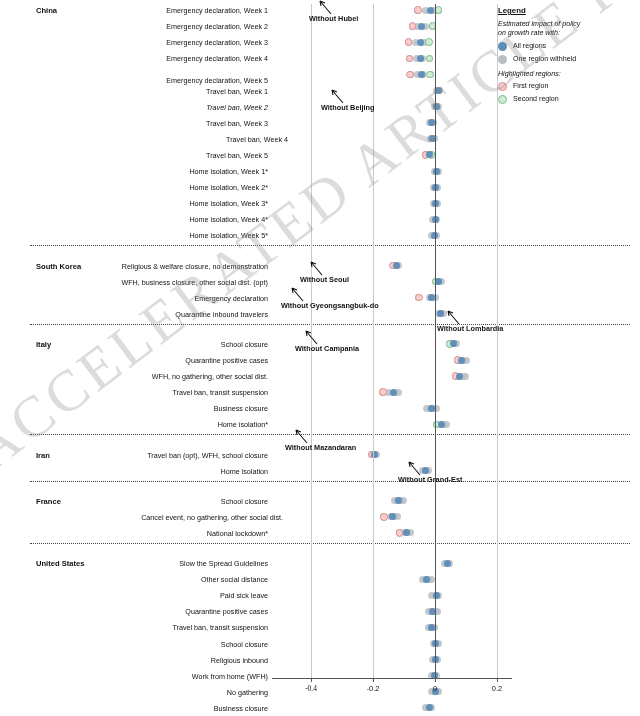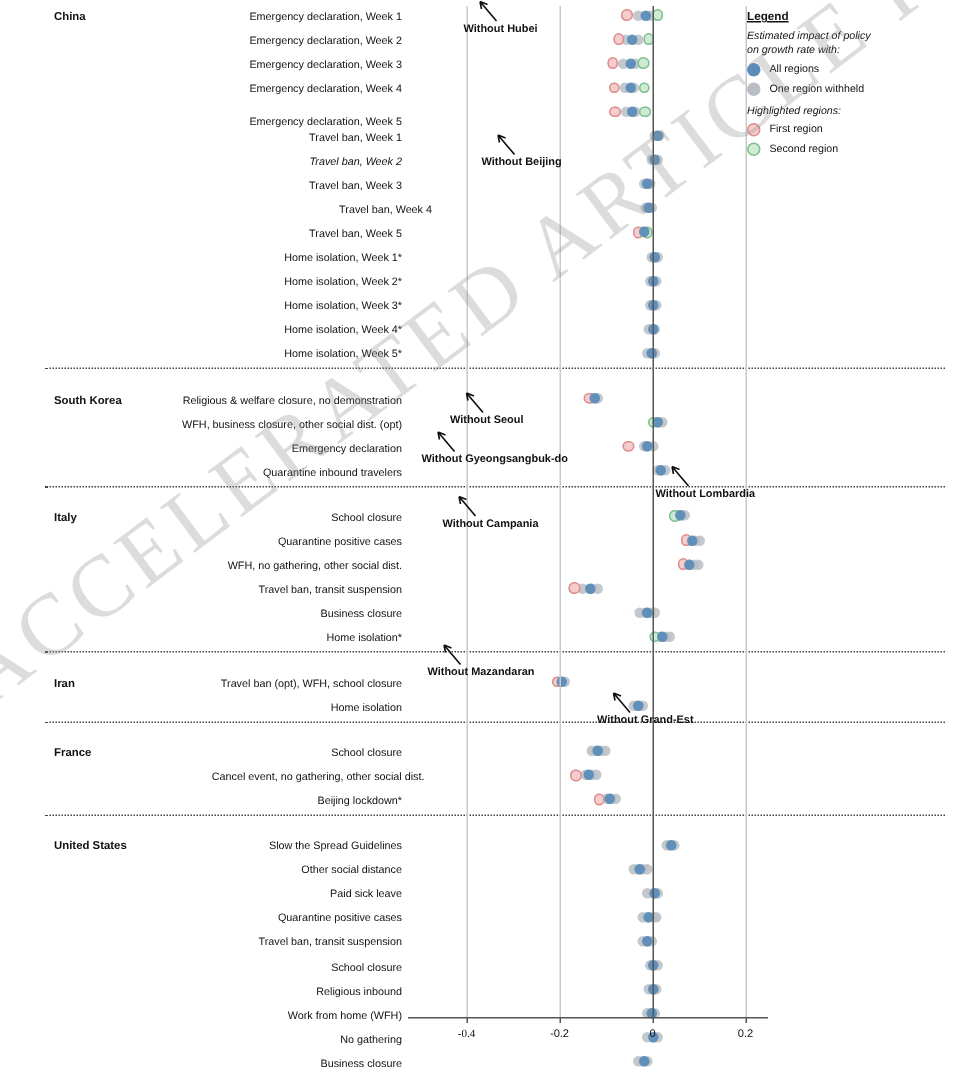--- a/index.html
+++ b/index.html
@@ -368,21 +368,21 @@
       <div class="dot withheld" style="left: 396.78px; top: 497.2px;"></div>
       <div class="dot withheld" style="left: 399.88px; top: 497.2px;"></div>
       <div class="dot all" style="left: 394.92px; top: 497.2px;"></div>
       <div class="policy-label" style="right: 357px; top: 512.8px;">Cancel event, no gathering, other social dist.</div>
       <div class="dot withheld" style="left: 380.35px; top: 513.3px;"></div>
       <div class="dot withheld" style="left: 386.55px; top: 513.3px;"></div>
       <div class="dot withheld" style="left: 390.58px; top: 513.3px;"></div>
       <div class="dot withheld" style="left: 393.68px; top: 513.3px;"></div>
       <div class="dot first" style="left: 380.1px; top: 513.05px;"></div>
       <div class="dot all" style="left: 388.72px; top: 513.3px;"></div>
-      <div class="policy-label" style="right: 372px; top: 528.9px;">Beijing lockdown*</div>
+      <div class="policy-label" style="right: 372px; top: 528.9px;">National lockdown*</div>
       <div class="dot withheld" style="left: 395.85px; top: 529.4px;"></div>
       <div class="dot withheld" style="left: 401.12px; top: 529.4px;"></div>
       <div class="dot withheld" style="left: 404.22px; top: 529.4px;"></div>
       <div class="dot withheld" style="left: 407.32px; top: 529.4px;"></div>
       <div class="dot first" style="left: 395.6px; top: 529.15px;"></div>
       <div class="dot all" style="left: 402.98px; top: 529.4px;"></div>
       <div class="sep" style="left: 30px; width: 600px; top: 542.95px;"></div>
       <div class="country-label" style="left: 36px; top: 559px;">United States</div>
       <div class="policy-label" style="right: 372px; top: 559px;">Slow the Spread Guidelines</div>
       <div class="dot withheld" style="left: 440.8px; top: 559.5px;"></div>

